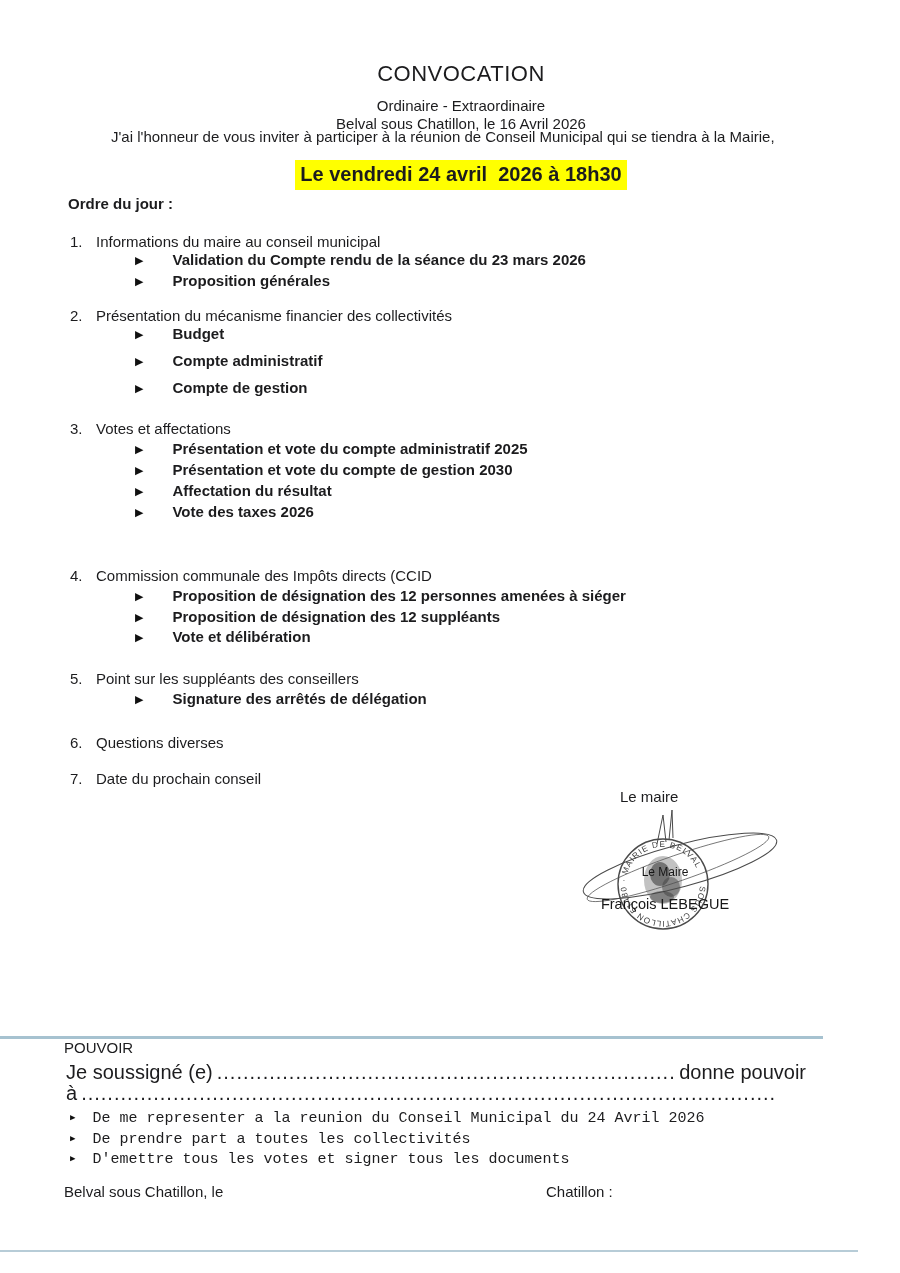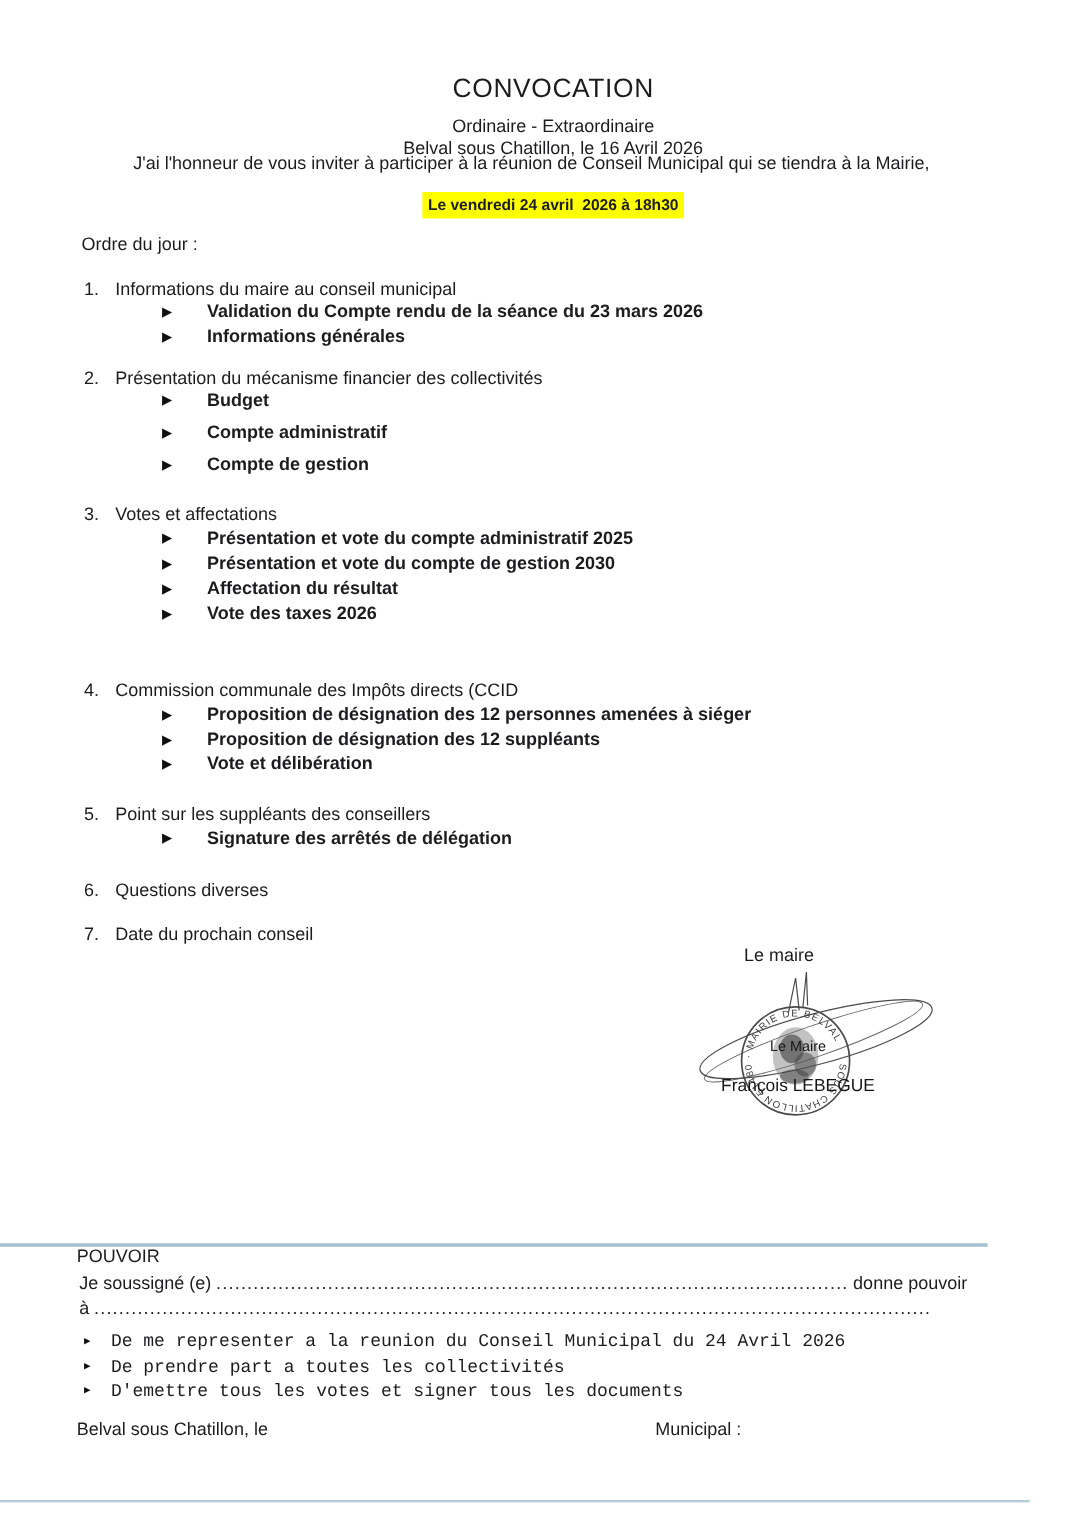--- a/index.html
+++ b/index.html
@@ -9,31 +9,31 @@
     font-family:"Liberation Sans","DejaVu Sans",sans-serif;
     color:var(--ink,#1c1c1e);
   }
   .abs{position:absolute;white-space:nowrap;}
   .ctr{left:22px;width:878px;text-align:center;margin-top:24px;}
   .fs15{font-size:15px;line-height:16px;}
   .doc-title{font-size:22px;line-height:24px;letter-spacing:.5px;}
   .hl-wrap{left:22px;width:878px;text-align:center;}
   .hl{
     display:inline-block;background:var(--highlight,#ffff00);
-    font-weight:bold;font-size:13px;padding:3px 5px 4px 5px;white-space:pre;
+    font-weight:bold;font-size:20px;padding:3px 5px 4px 5px;white-space:pre;
   }
-  .bold{font-weight:normal;}
+  .bold{font-weight:bold;}
   .num{left:70px;font-size:15px;}
   .ttl{left:96px;font-size:15px;}
   .srow{left:135px;font-size:15px;}
   .tri{font-size:11px;position:relative;top:-1px;color:#101010;}
   .stx{font-weight:bold;margin-left:29px;}
   .divider{height:3px;background:var(--divider,#a6c2d0);}
   .divider2{height:2px;background:var(--divider_light,#b7ccd7);}
-  .leaderline{display:flex;align-items:baseline;font-size:15px;}
+  .leaderline{display:flex;align-items:baseline;font-size:20px;}
   .dots{flex:1 1 auto;overflow:hidden;white-space:nowrap;letter-spacing:1px;margin:0 4px;}
   .pb-tri{font-size:9px;position:relative;top:-2px;color:#101010;}
   .pb-tx{margin-left:17px;}
   .pbrow{left:70px;font-size:15px;font-family:Liberation Mono, monospace;}
   svg text{font-family:"Liberation Sans","DejaVu Sans",sans-serif;}
 </style>
 </head>
 <body>
 
 <div class="page">
@@ -49,21 +49,21 @@
   </div>
 
   <div class="abs bold fs15" style="top:196px;left:68px">Ordre du jour :</div>
 
   <div class="abs num" style="top:233px">1.</div>
   <div class="abs ttl" style="top:233px">Informations du maire au conseil municipal</div>
   <div class="abs srow" style="top:251px">
     <span class="tri">▶</span><span class="stx">Validation du Compte rendu de la séance du 23 mars 2026</span>
   </div>
   <div class="abs srow" style="top:272px">
-    <span class="tri">▶</span><span class="stx">Informations générales</span>
+    <span class="tri">▶</span><span class="stx">Proposition générales</span>
   </div>
 
   <div class="abs num" style="top:307px">2.</div>
   <div class="abs ttl" style="top:307px">Présentation du mécanisme financier des collectivités</div>
   <div class="abs srow" style="top:325px">
     <span class="tri">▶</span><span class="stx">Budget</span>
   </div>
   <div class="abs srow" style="top:352px">
     <span class="tri">▶</span><span class="stx">Compte administratif</span>
   </div>
@@ -153,17 +153,17 @@
     <span class="pb-tri">▶</span><span class="pb-tx">De me representer a la reunion du Conseil Municipal du 24 Avril 2026</span>
   </div>
   <div class="abs pbrow" style="top:1131px">
     <span class="pb-tri">▶</span><span class="pb-tx">De prendre part a toutes les collectivités</span>
   </div>
   <div class="abs pbrow" style="top:1151px">
     <span class="pb-tri">▶</span><span class="pb-tx">D'emettre tous les votes et signer tous les documents</span>
   </div>
 
   <div class="abs fs15" style="top:1184px;left:64px">Belval sous Chatillon, le</div>
-  <div class="abs fs15" style="top:1184px;left:546px">Municipal :</div>
+  <div class="abs fs15" style="top:1184px;left:546px">Chatillon :</div>
 
   <div class="abs divider2" style="top:1250px;left:0;width:858px"></div>
 
 </div>
 
 </body></html>

